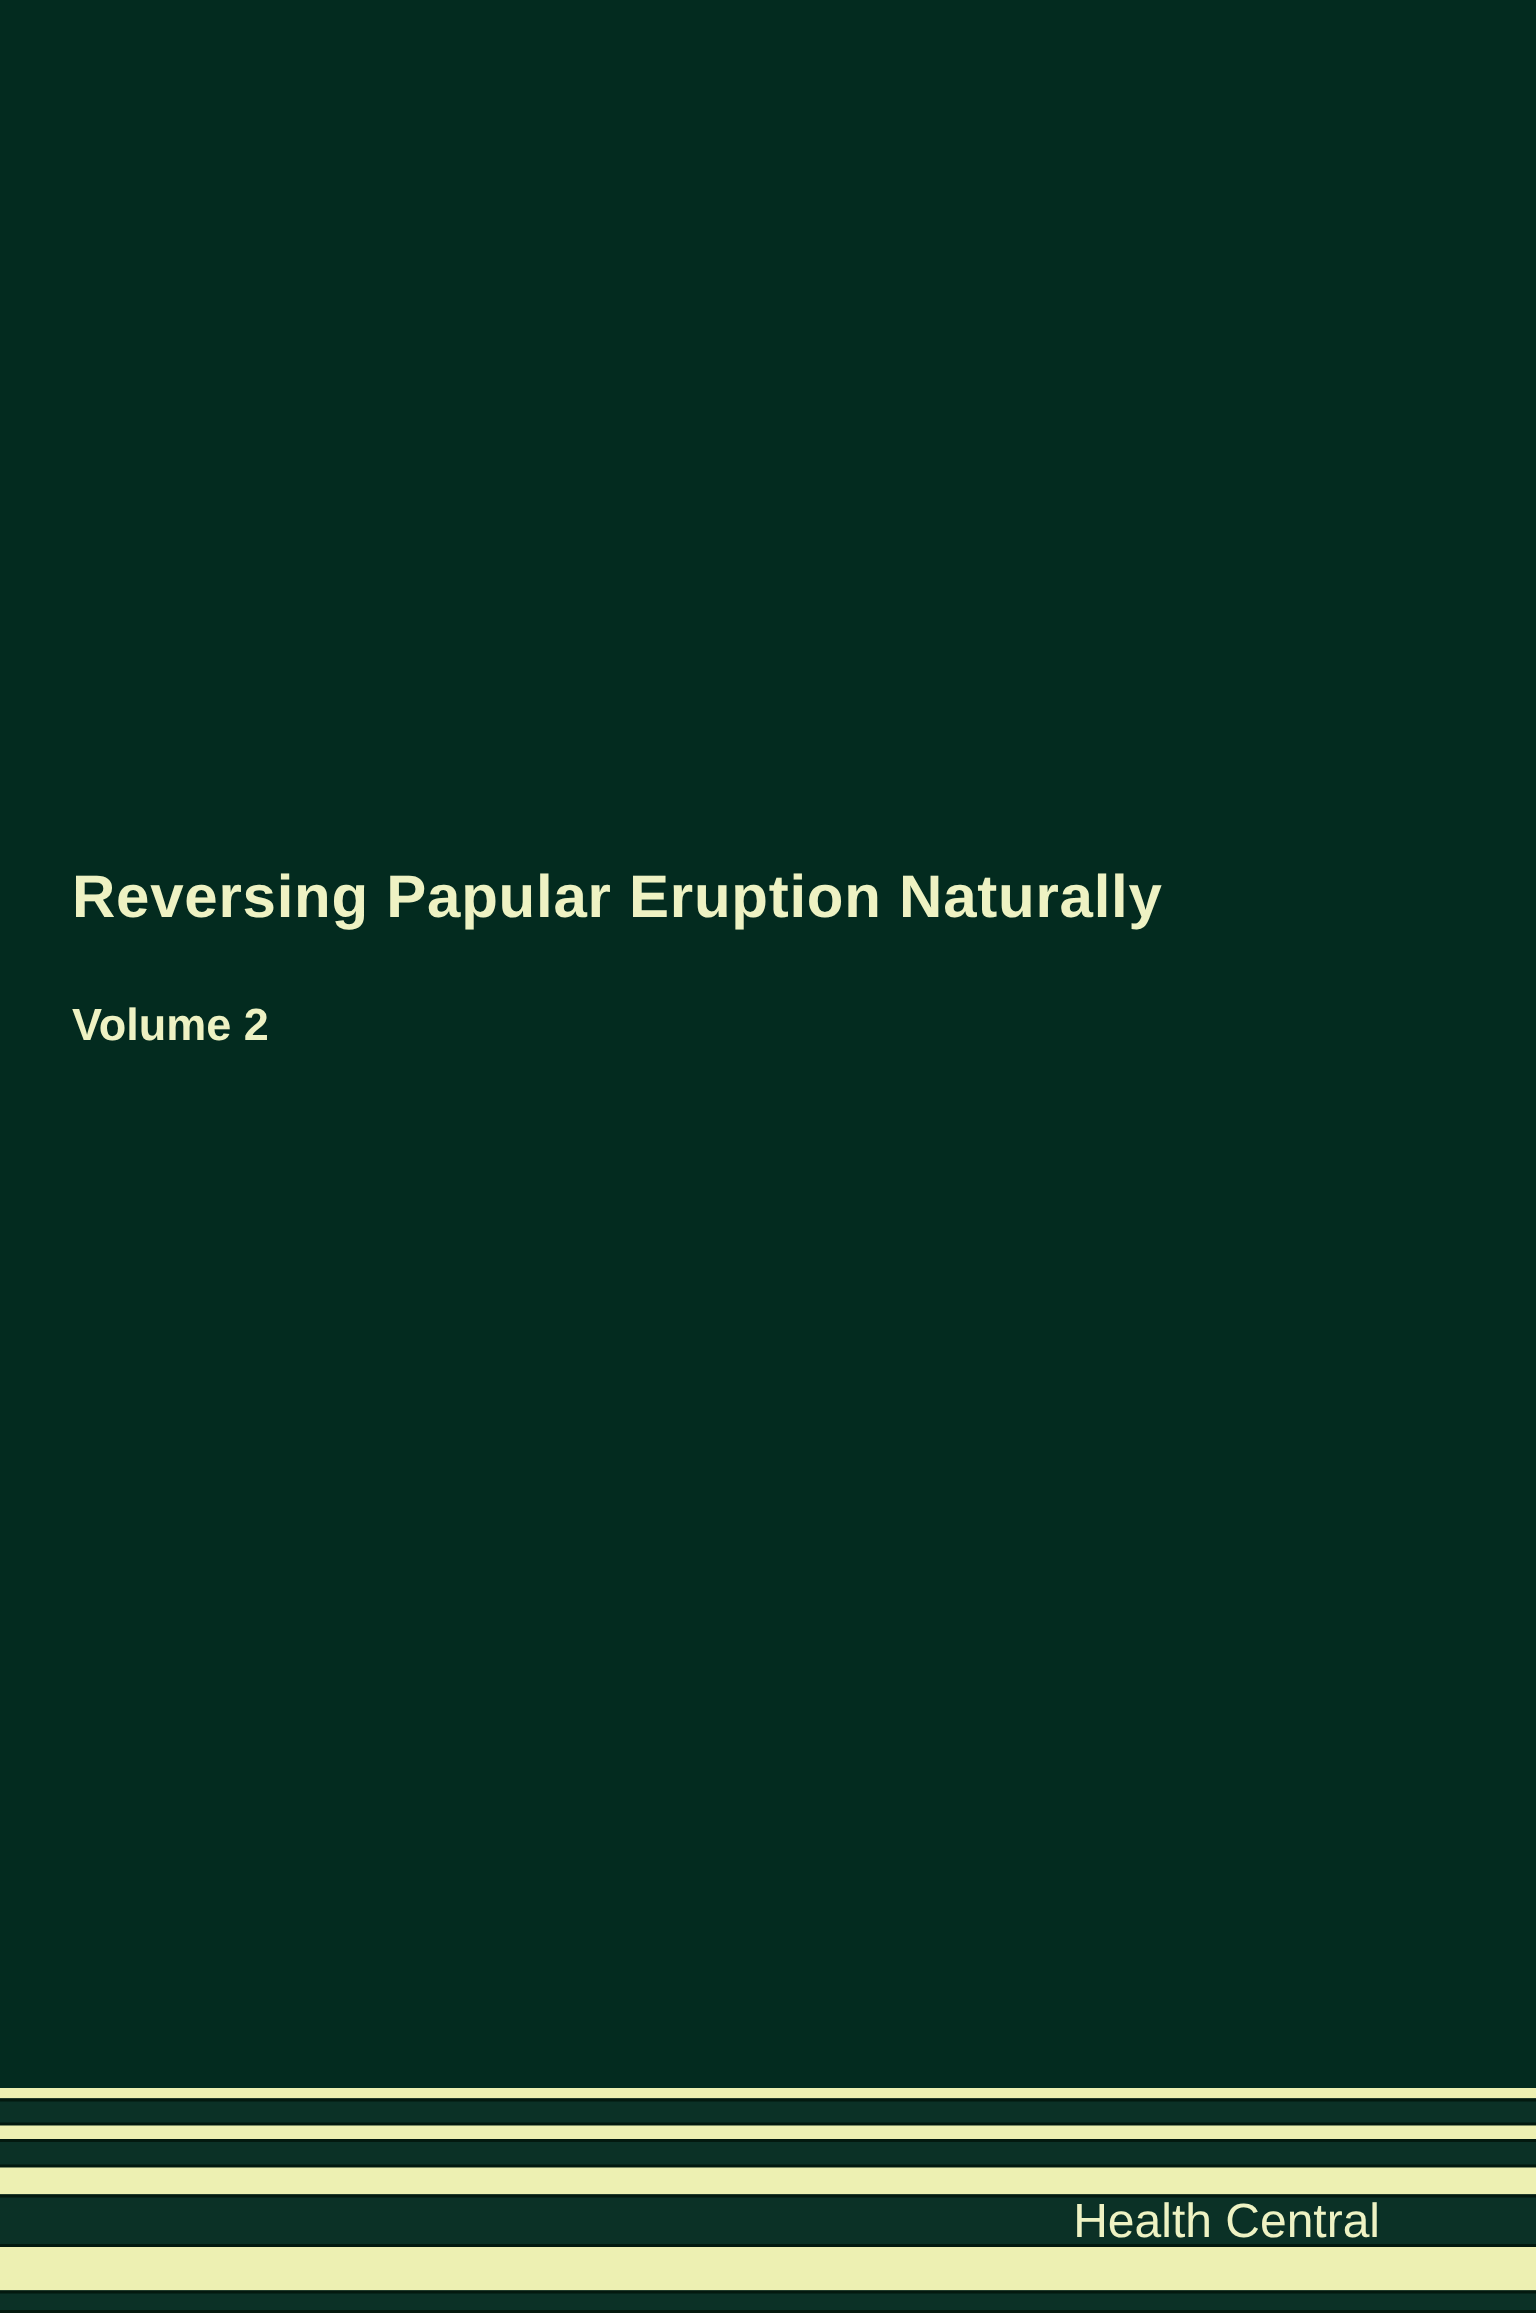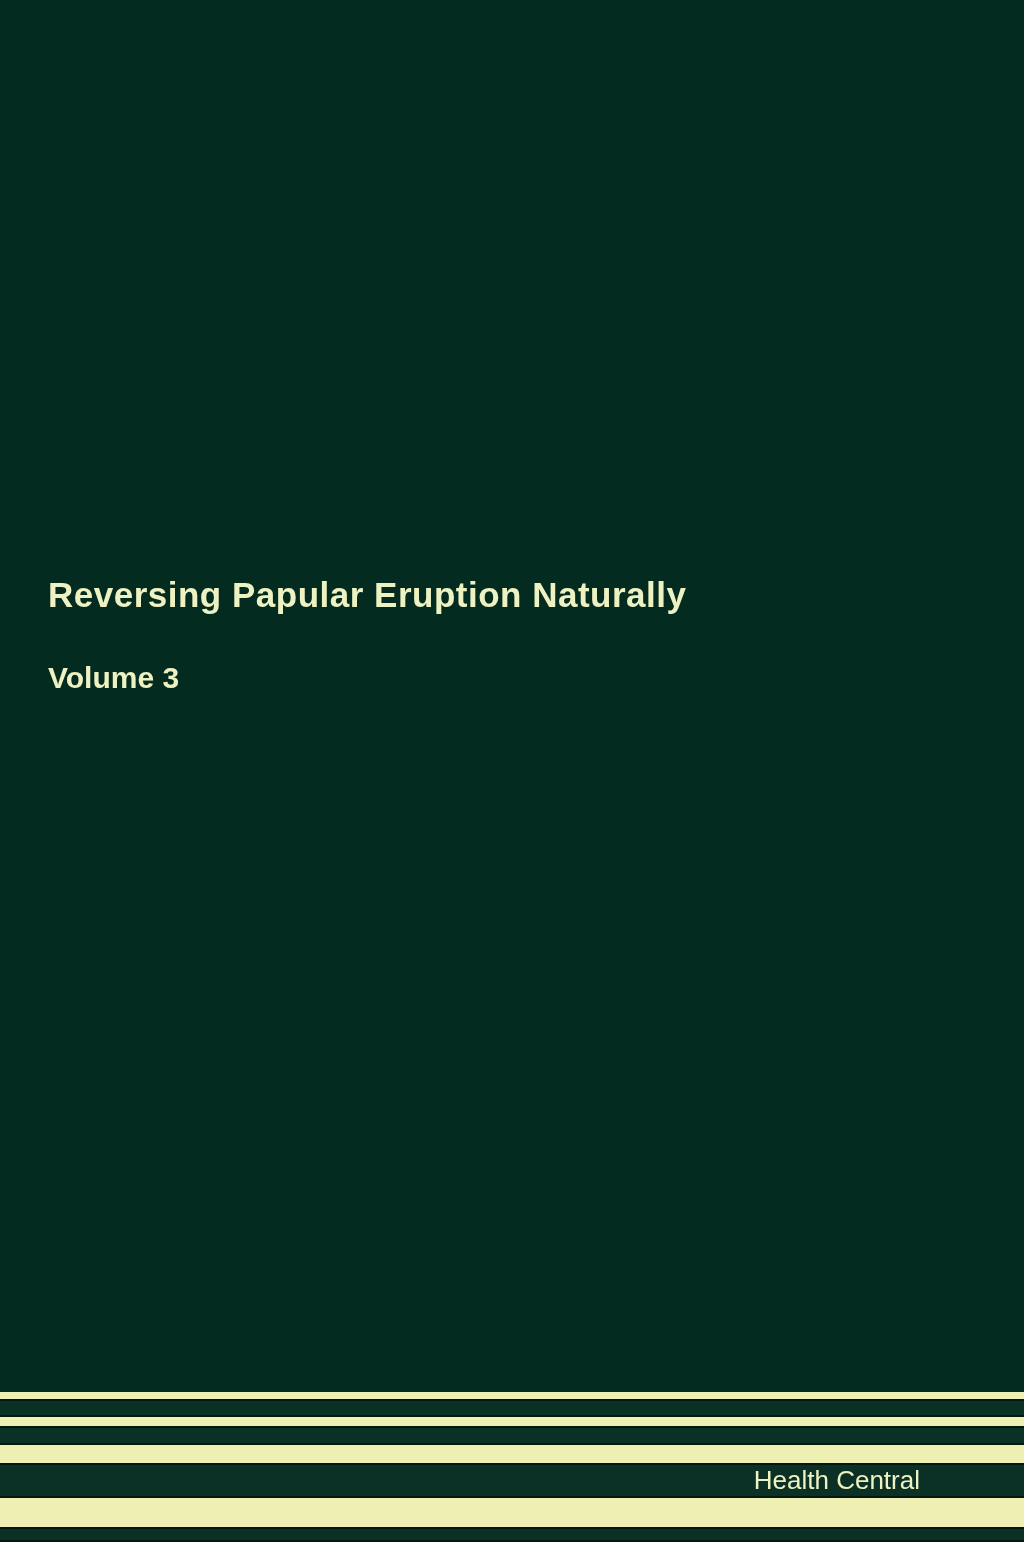--- a/index.html
+++ b/index.html
@@ -23,21 +23,21 @@
   }
   .text-block {
     position: absolute;
     left: 48px;
     right: 84px;
     top: 572px;
   }
   .title {
     font-family: "Liberation Sans", sans-serif;
     font-weight: 700;
-    font-size: 35px;
+    font-size: 40px;
     line-height: 1.3;
     letter-spacing: 0.5px;
     color: var(--text-cream);
   }
   .subtitle {
     margin-top: 25px;
     font-family: "Liberation Serif", serif;
     font-weight: 400;
     font-size: 31px;
     line-height: 36px;
@@ -80,33 +80,33 @@
   .s7 { height: 29px; }
   .s8 {
     height: 15px;
     background: var(--bottom-dark);
     border-top: 2px solid var(--stripe-edge);
     border-bottom: none;
   }
   .publisher {
     font-family: "Liberation Sans", sans-serif;
     font-weight: 400;
-    font-size: 26px;
+    font-size: 32px;
     color: var(--text-cream);
     white-space: nowrap;
   }
 </style>
 </head>
 <body>
 
 <div class="cover">
 
   <div class="text-block">
     <h1 class="title">Reversing Papular Eruption Naturally</h1>
-    <p class="volume">Volume 3</p>
+    <p class="volume">Volume 2</p>
   </div>
 
   <div class="stripes">
     <div class="stripe cream s1"></div>
     <div class="stripe dark s2"></div>
     <div class="stripe cream s3"></div>
     <div class="stripe dark s4"></div>
     <div class="stripe cream s5"></div>
     <div class="stripe dark s6">
       <span class="publisher">Health Central</span>

